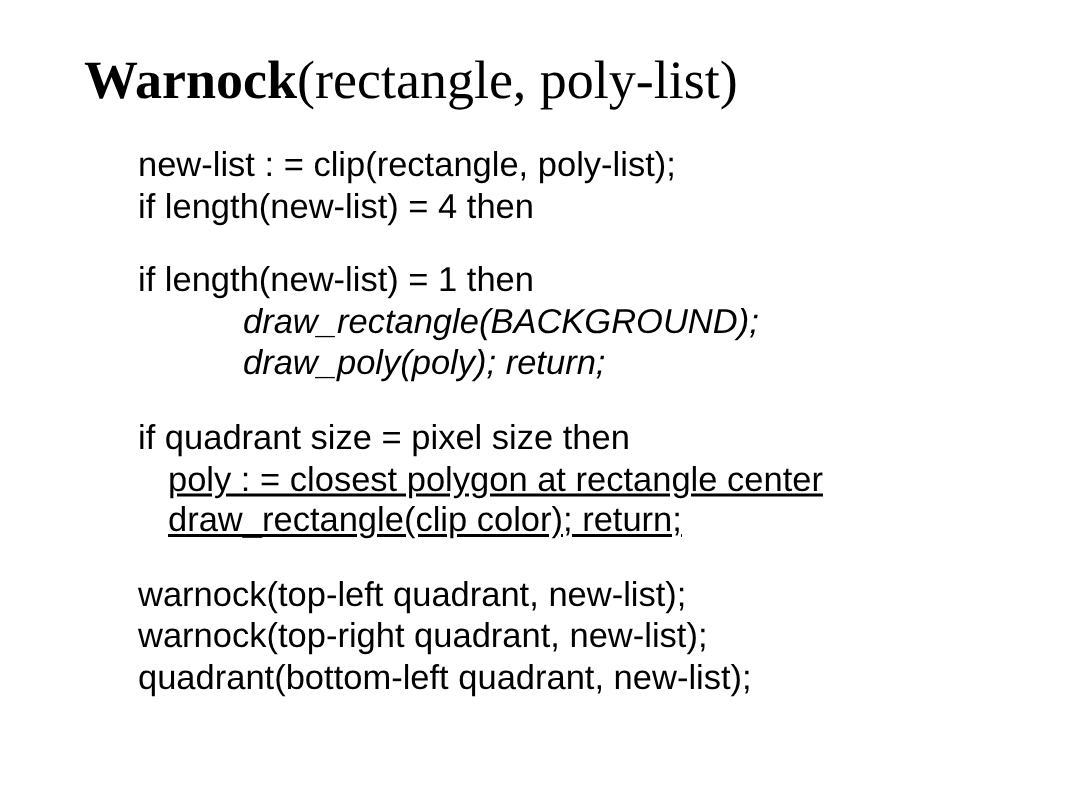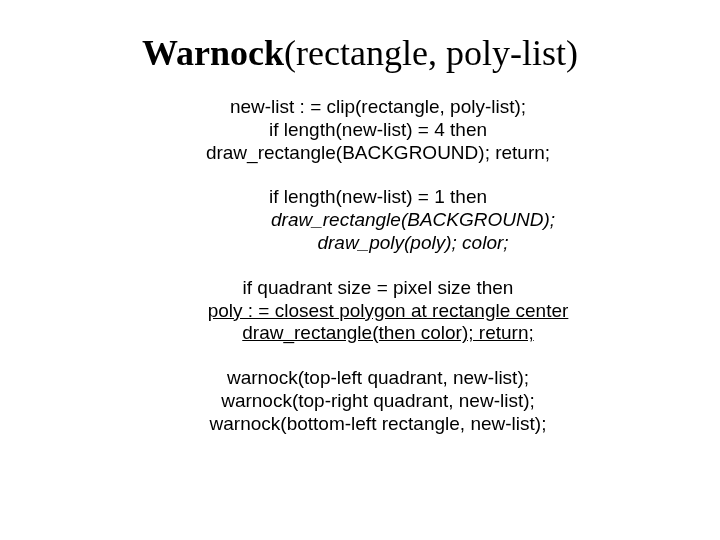--- a/index.html
+++ b/index.html
@@ -7,62 +7,59 @@
       width: 720px;
       height: 540px;
       background: #ffffff;
       font-family: "Times New Roman", Times, serif;
       color: #000000;
       padding: 32px 56px 0 56px;
     }
     .title {
       font-size: 36px;
       font-weight: normal;
-      text-align: center;
       margin-bottom: 22px;
       letter-spacing: 0px;
     }
     .title .bold { font-weight: bold; }
     .content {
       font-family: Verdana, Geneva, sans-serif;
-      font-size: 19px;
+      font-size: 23px;
       line-height: 1.2;
       padding-left: 36px;
-      text-align: center;
     }
     .block { margin-bottom: 22px; }
     .indent { padding-left: 70px; font-style: italic; }
     .indent-sm { padding-left: 20px; text-decoration: underline; }
   </style>
 </head>
 <body>
 
 <div class="title">
   <span class="bold">Warnock</span><span>(rectangle, poly-list)</span>
 </div>
 
 <div class="content">
 
   <div class="block">
     <div>new-list : = clip(rectangle, poly-list);</div>
     <div>if length(new-list) = 4 then</div>
-    <div>draw_rectangle(BACKGROUND); return;</div>
   </div>
 
   <div class="block">
     <div>if length(new-list) = 1 then</div>
     <div class="indent">draw_rectangle(BACKGROUND);</div>
-    <div class="indent">draw_poly(poly); color;</div>
+    <div class="indent">draw_poly(poly); return;</div>
   </div>
 
   <div class="block">
     <div>if quadrant size = pixel size then</div>
     <div class="indent-sm">poly : = closest polygon at rectangle center</div>
-    <div class="indent-sm">draw_rectangle(then color); return;</div>
+    <div class="indent-sm">draw_rectangle(clip color); return;</div>
   </div>
 
   <div class="block">
     <div>warnock(top-left quadrant, new-list);</div>
     <div>warnock(top-right quadrant, new-list);</div>
-    <div>warnock(bottom-left rectangle, new-list);</div>
+    <div>quadrant(bottom-left quadrant, new-list);</div>
   </div>
 
 </div>
 
 </body></html>

